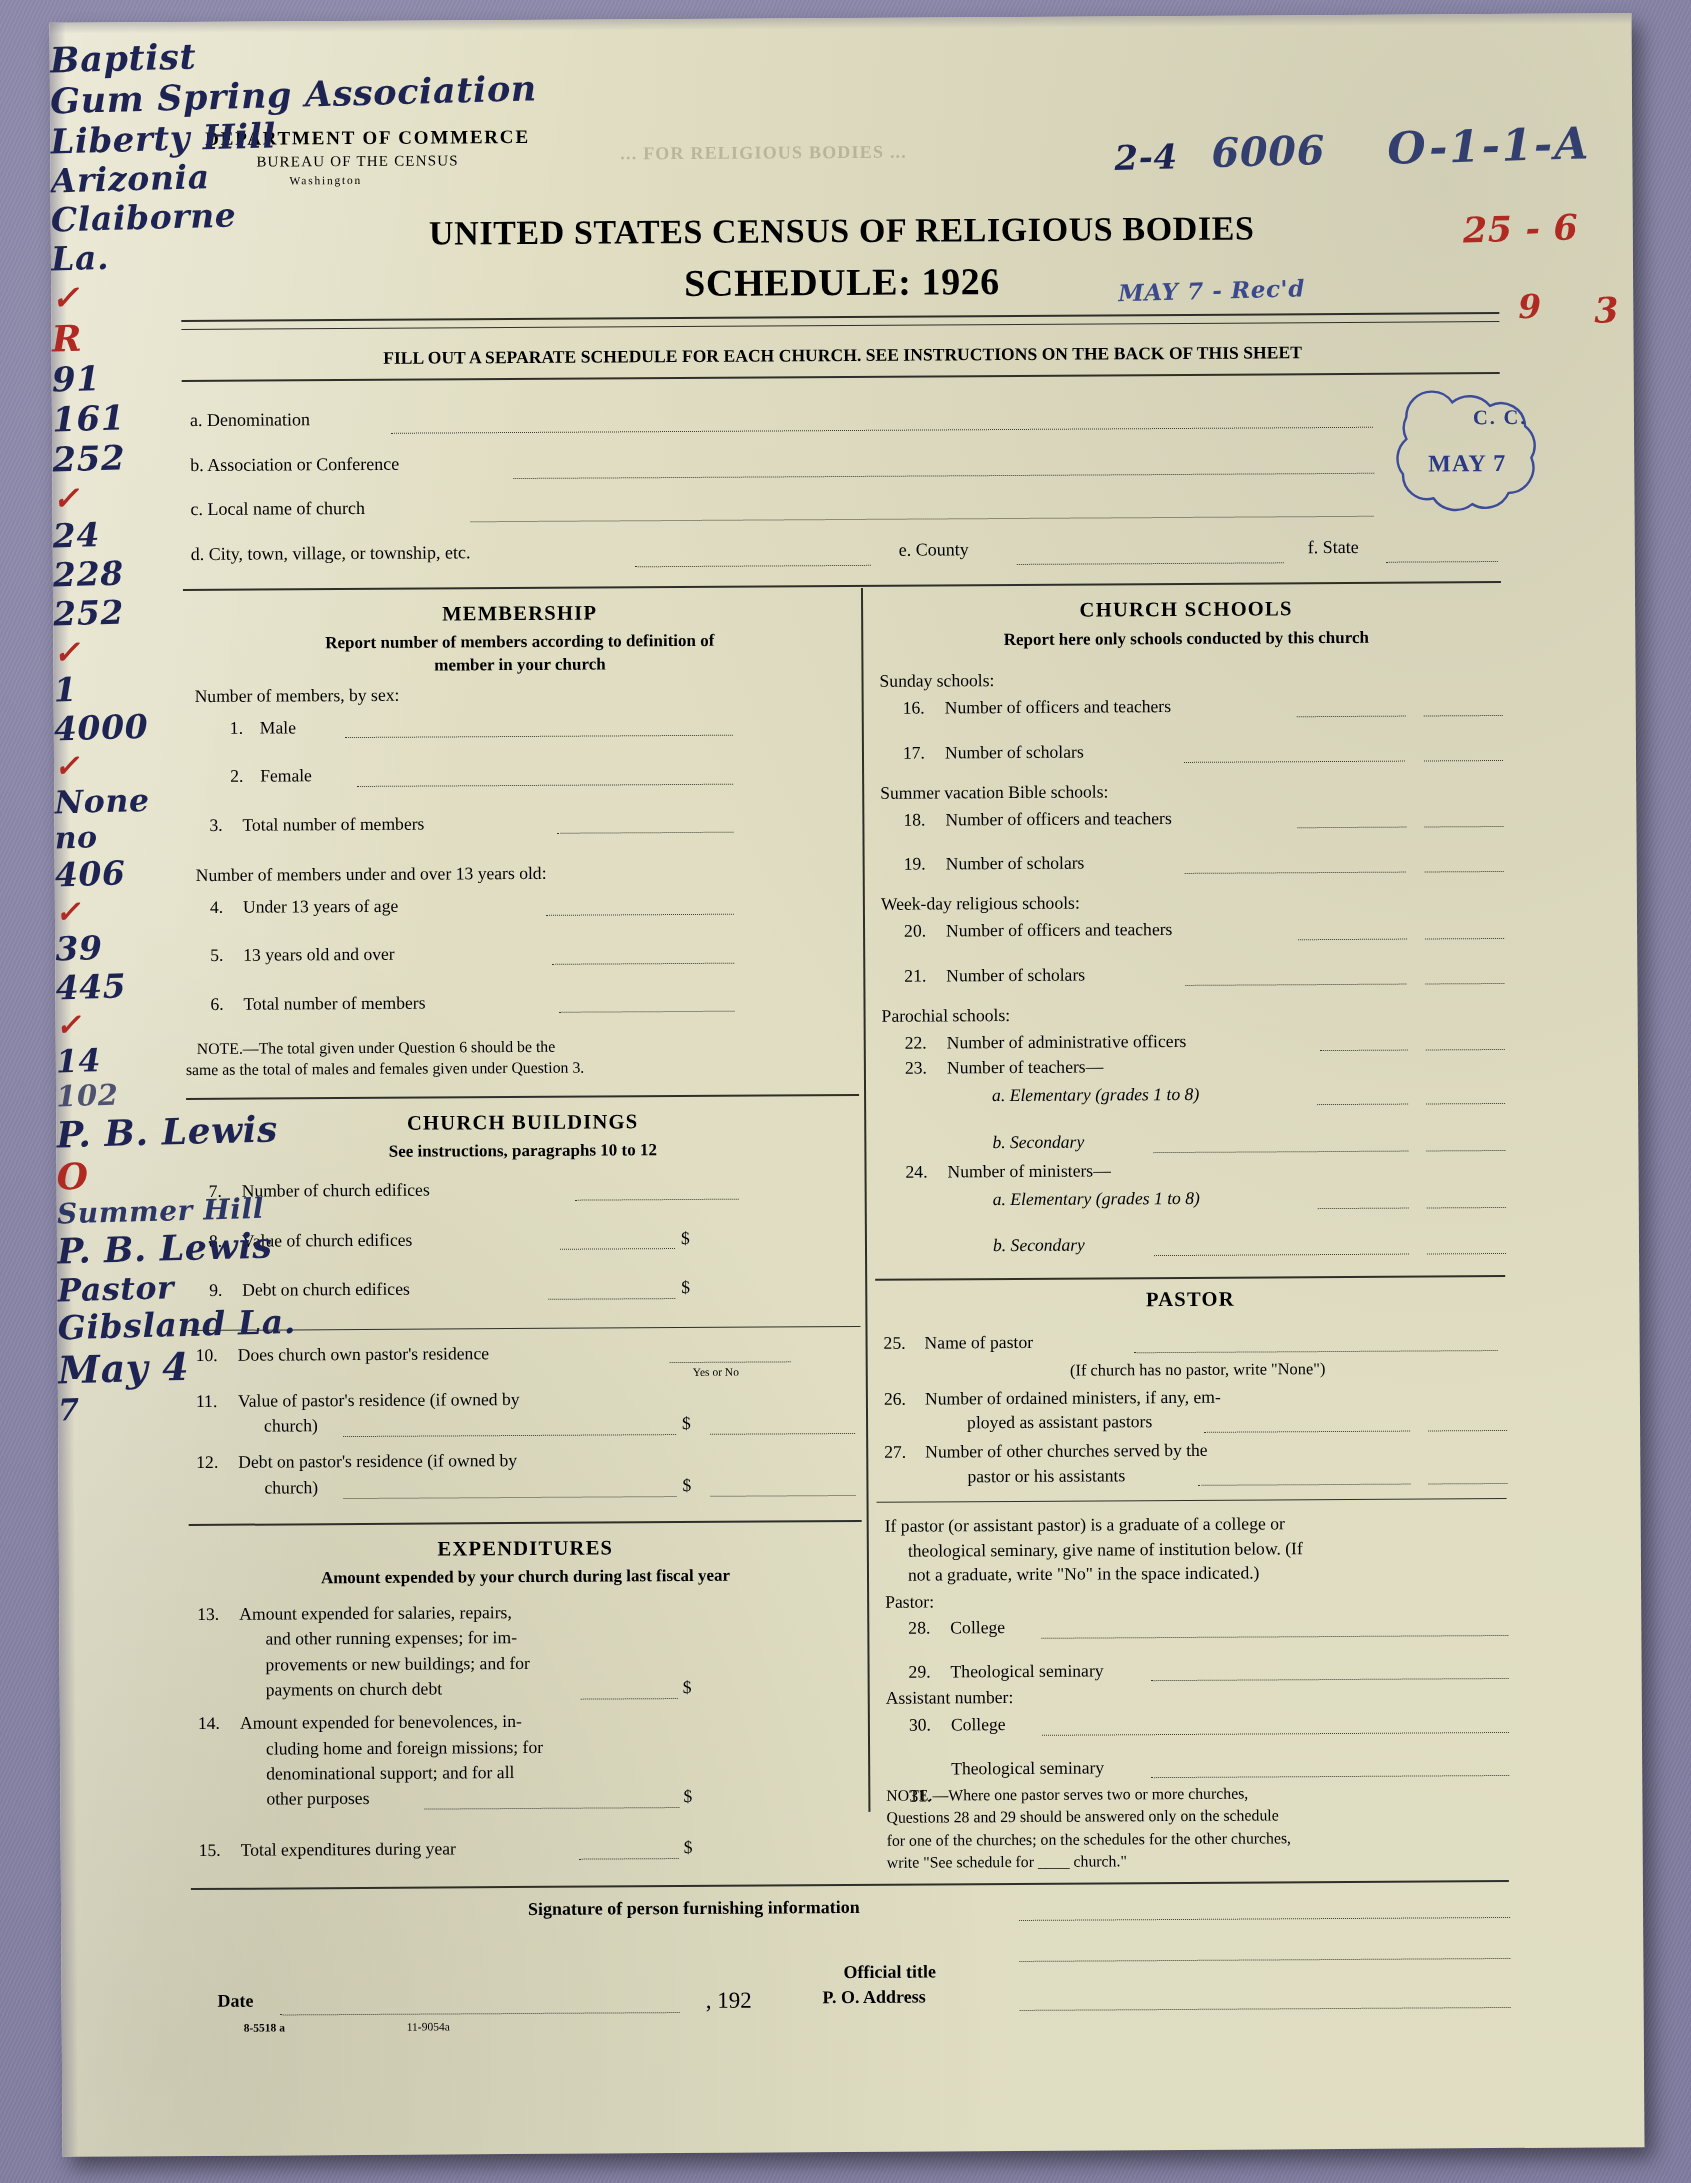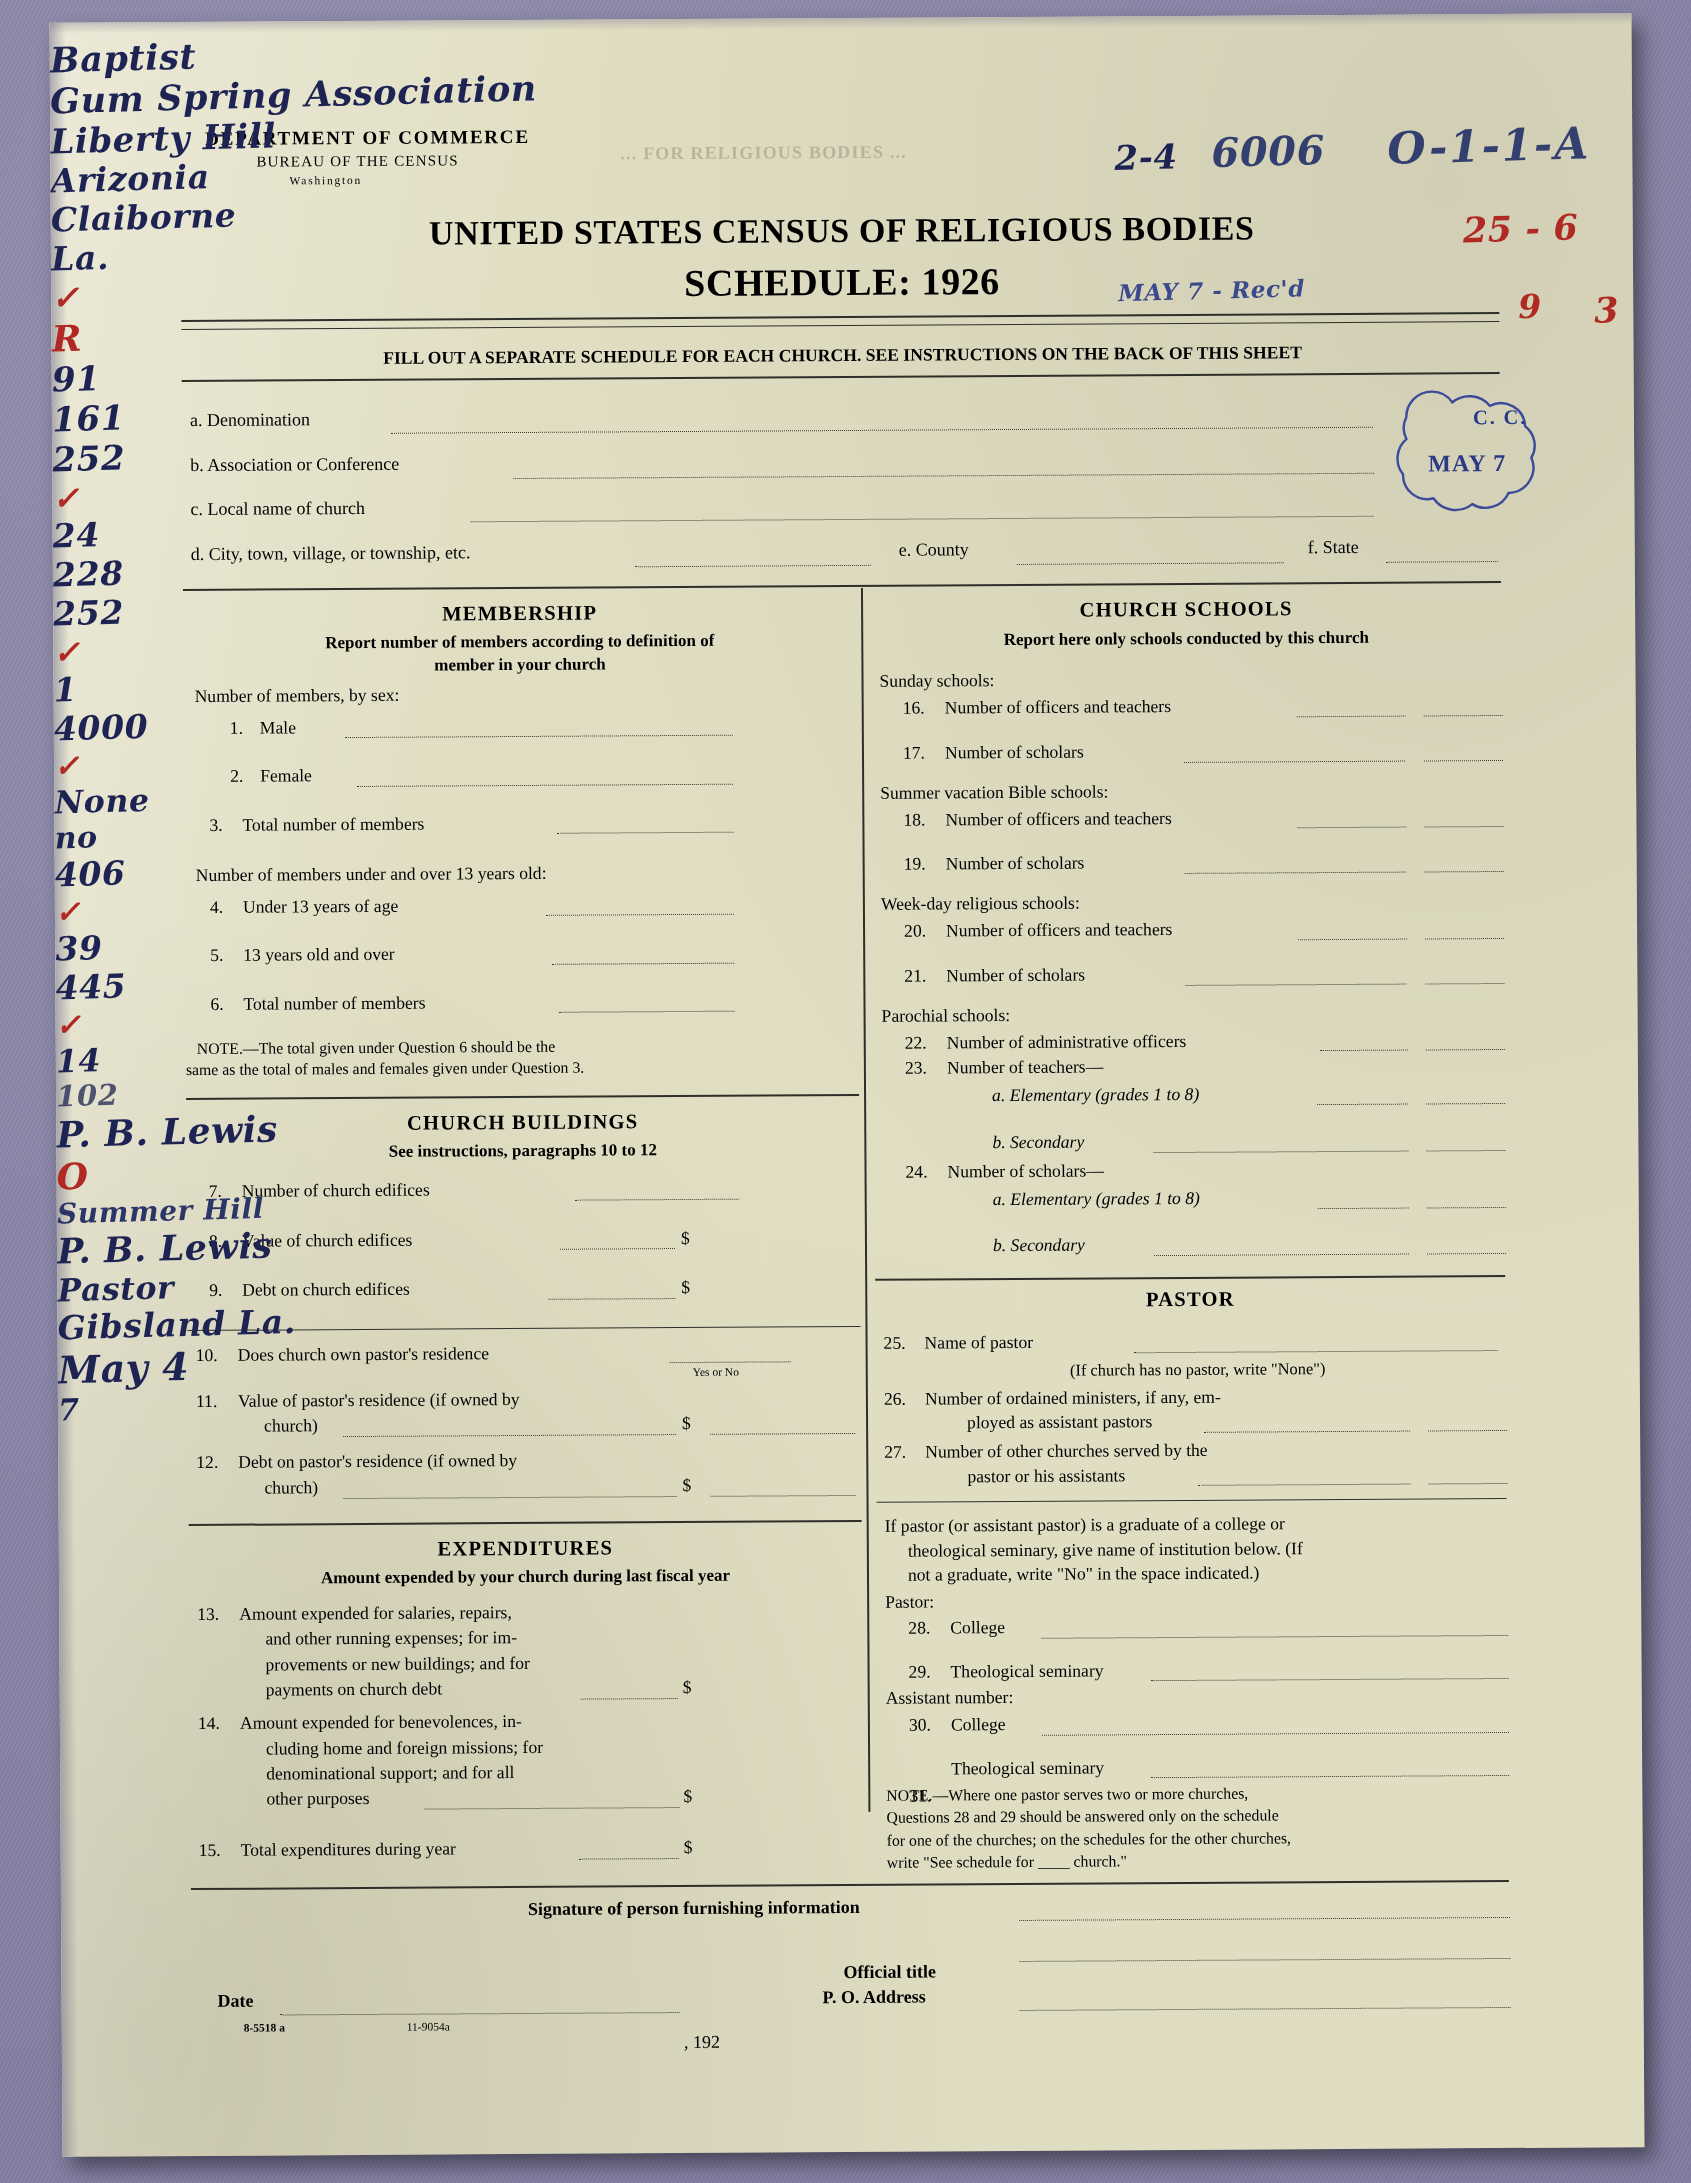--- a/index.html
+++ b/index.html
@@ -347,21 +347,21 @@
 
     <div class="q" style="left:936px;top:1068px;font-style:italic;">a. Elementary (grades 1 to 8)</div>
     <div class="field-line" style="left:1261px;top:1089px;width:91px;"></div>
     <div class="field-line" style="left:1370px;top:1089px;width:79px;"></div>
 
     <div class="q" style="left:936px;top:1115px;font-style:italic;">b. Secondary</div>
     <div class="field-line" style="left:1097px;top:1136px;width:255px;"></div>
     <div class="field-line" style="left:1370px;top:1136px;width:79px;"></div>
 
     <div class="qn" style="left:849px;top:1144px;">24.</div>
-    <div class="q" style="left:891px;top:1144px;">Number of scholars—</div>
+    <div class="q" style="left:891px;top:1144px;">Number of ministers—</div>
 
     <div class="q" style="left:936px;top:1172px;font-style:italic;">a. Elementary (grades 1 to 8)</div>
     <div class="field-line" style="left:1261px;top:1193px;width:91px;"></div>
     <div class="field-line" style="left:1370px;top:1193px;width:79px;"></div>
 
     <div class="q" style="left:936px;top:1218px;font-style:italic;">b. Secondary</div>
     <div class="field-line" style="left:1097px;top:1239px;width:255px;"></div>
     <div class="field-line" style="left:1370px;top:1239px;width:79px;"></div>
 
     <div class="hr" style="left:818px;top:1261px;width:630px;height:1.8px;"></div>
@@ -429,21 +429,21 @@
     <div class="field-line" style="left:958px;top:1944px;width:491px;"></div>
     <div class="hw" style="left:970px;top:1900px;font-size:31.5px;">Pastor</div>
 
     <div class="blk bold" style="left:761px;top:1969px;font-size:18px;">P. O. Address</div>
     <div class="field-line" style="left:958px;top:1993px;width:491px;"></div>
     <div class="hw" style="left:970px;top:1947px;font-size:33px;">Gibsland La.</div>
 
     <div class="blk bold" style="left:156px;top:1969px;font-size:18px;">Date</div>
     <div class="field-line" style="left:218px;top:1993px;width:400px;"></div>
     <div class="hw" style="left:236px;top:1940px;font-size:38px;">May 4</div>
-    <div class="blk" style="left:622px;top:1969px;font-size:18px;margin-top:44px;">, 192</div>
+    <div class="blk" style="left:644px;top:1969px;font-size:23px;">, 192</div>
     <div class="hw" style="left:678px;top:1951px;font-size:30px;">7</div>
 
     <div class="blk tiny bold" style="left:182px;top:2000px;">8-5518 a</div>
     <div class="blk tiny" style="left:345px;top:2000px;">11-9054a</div>
 
   </div>
 </div>
 
 
 </body></html>

